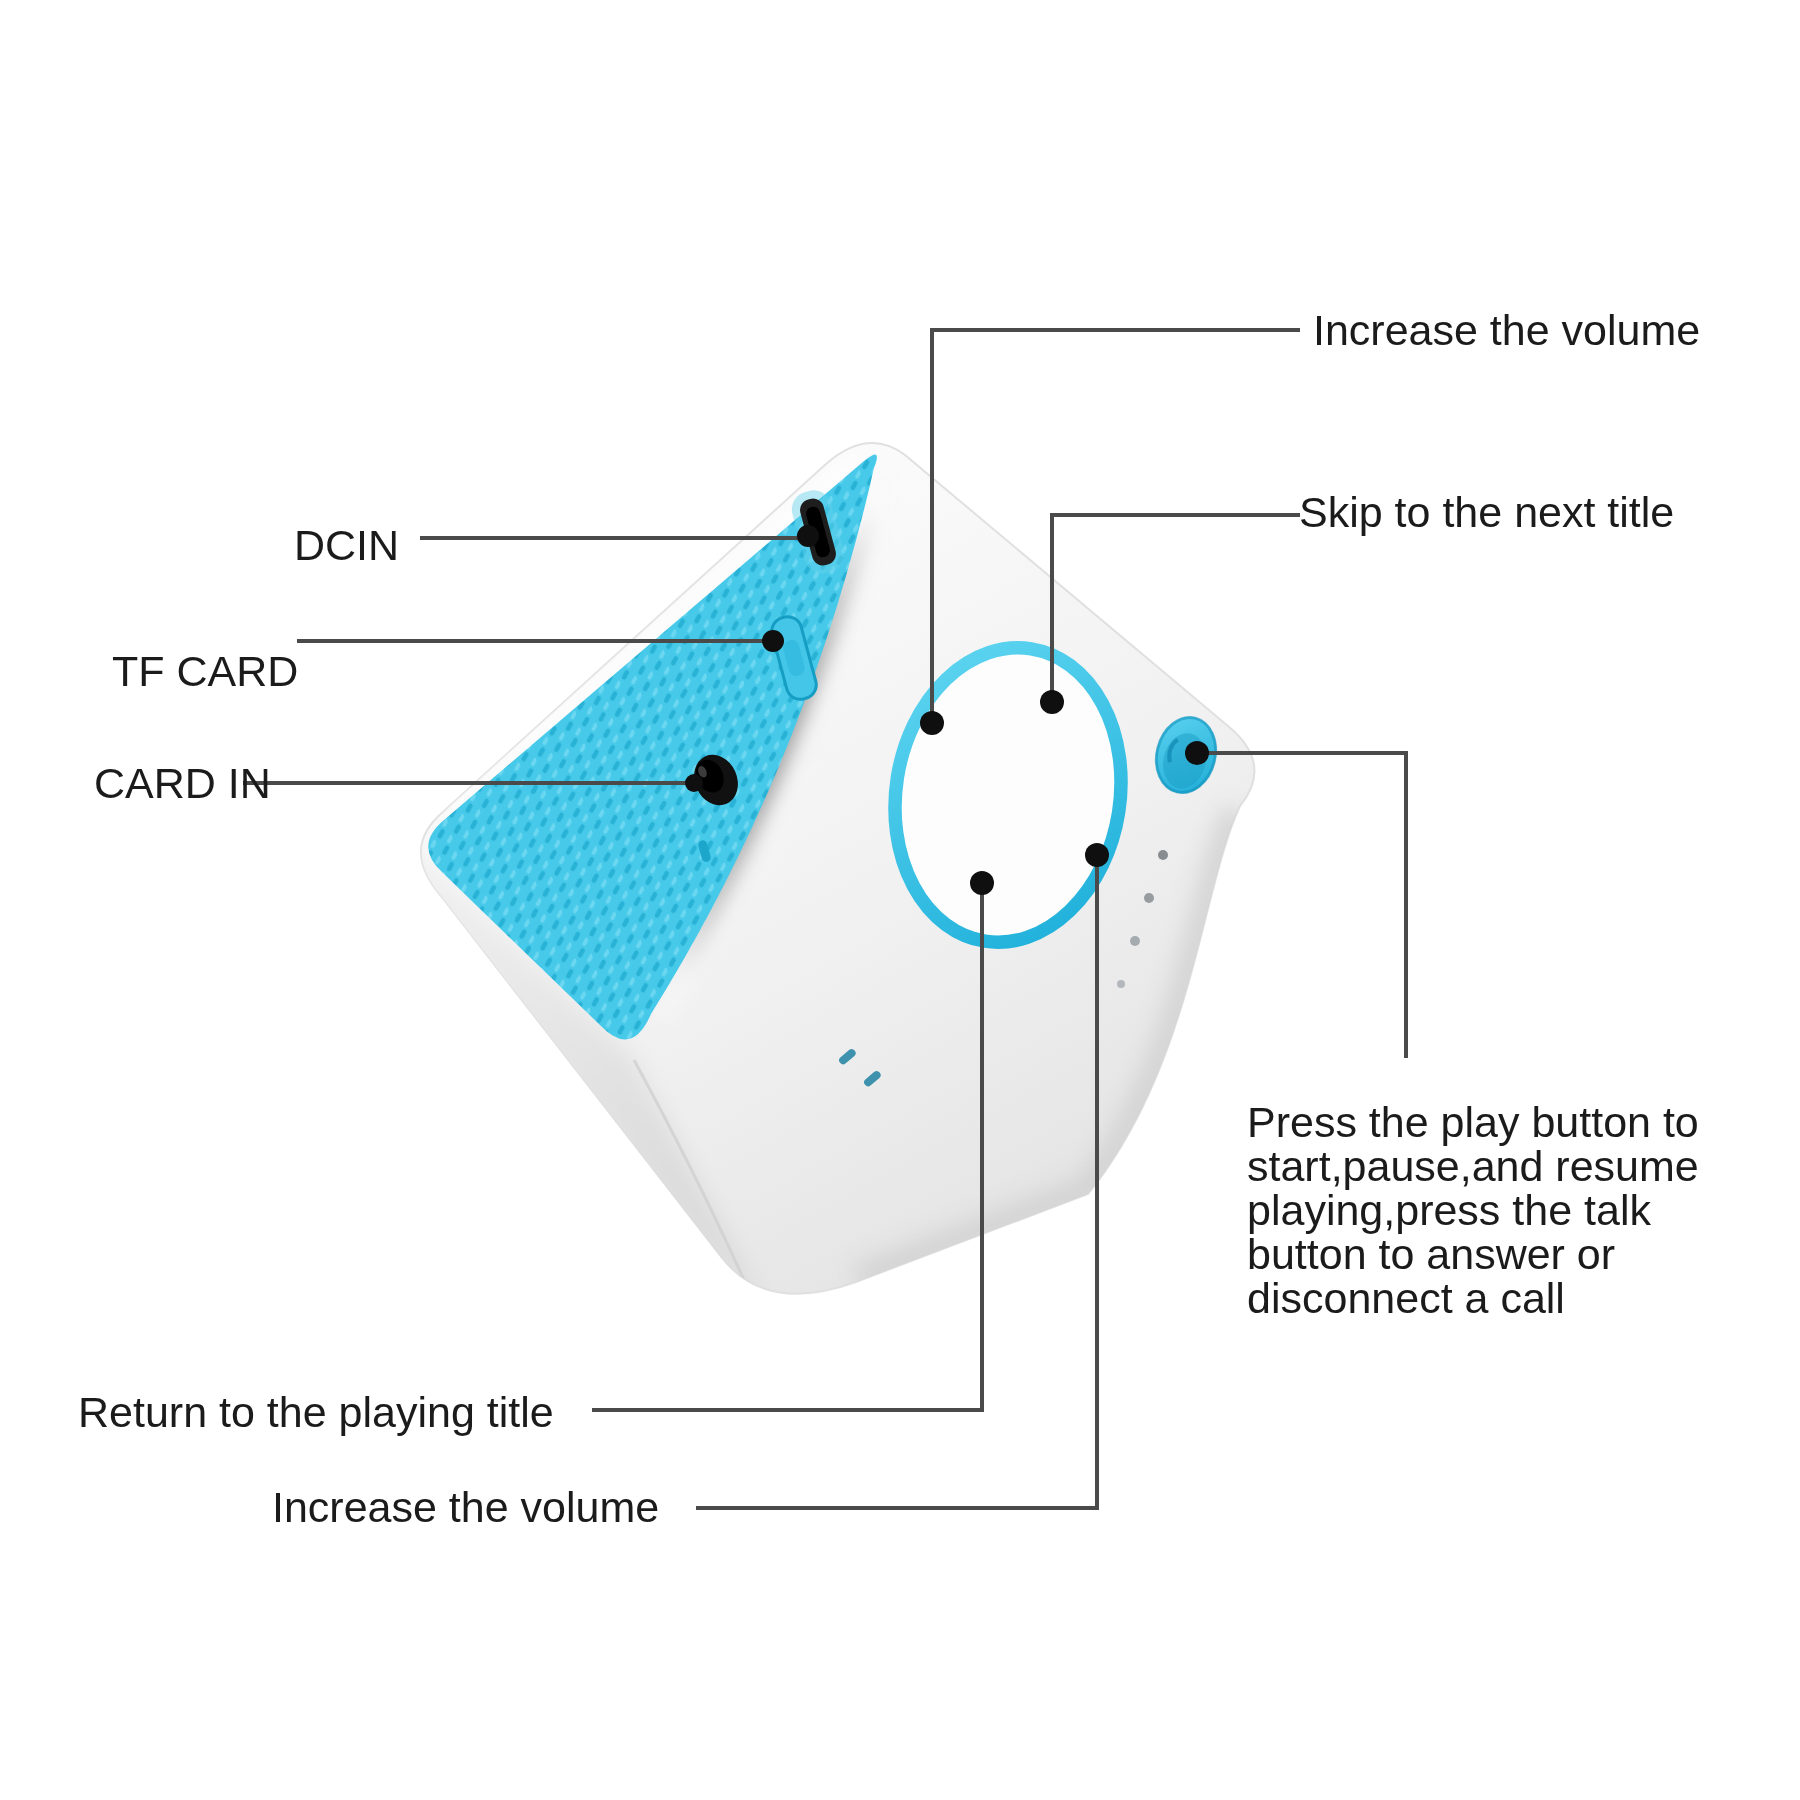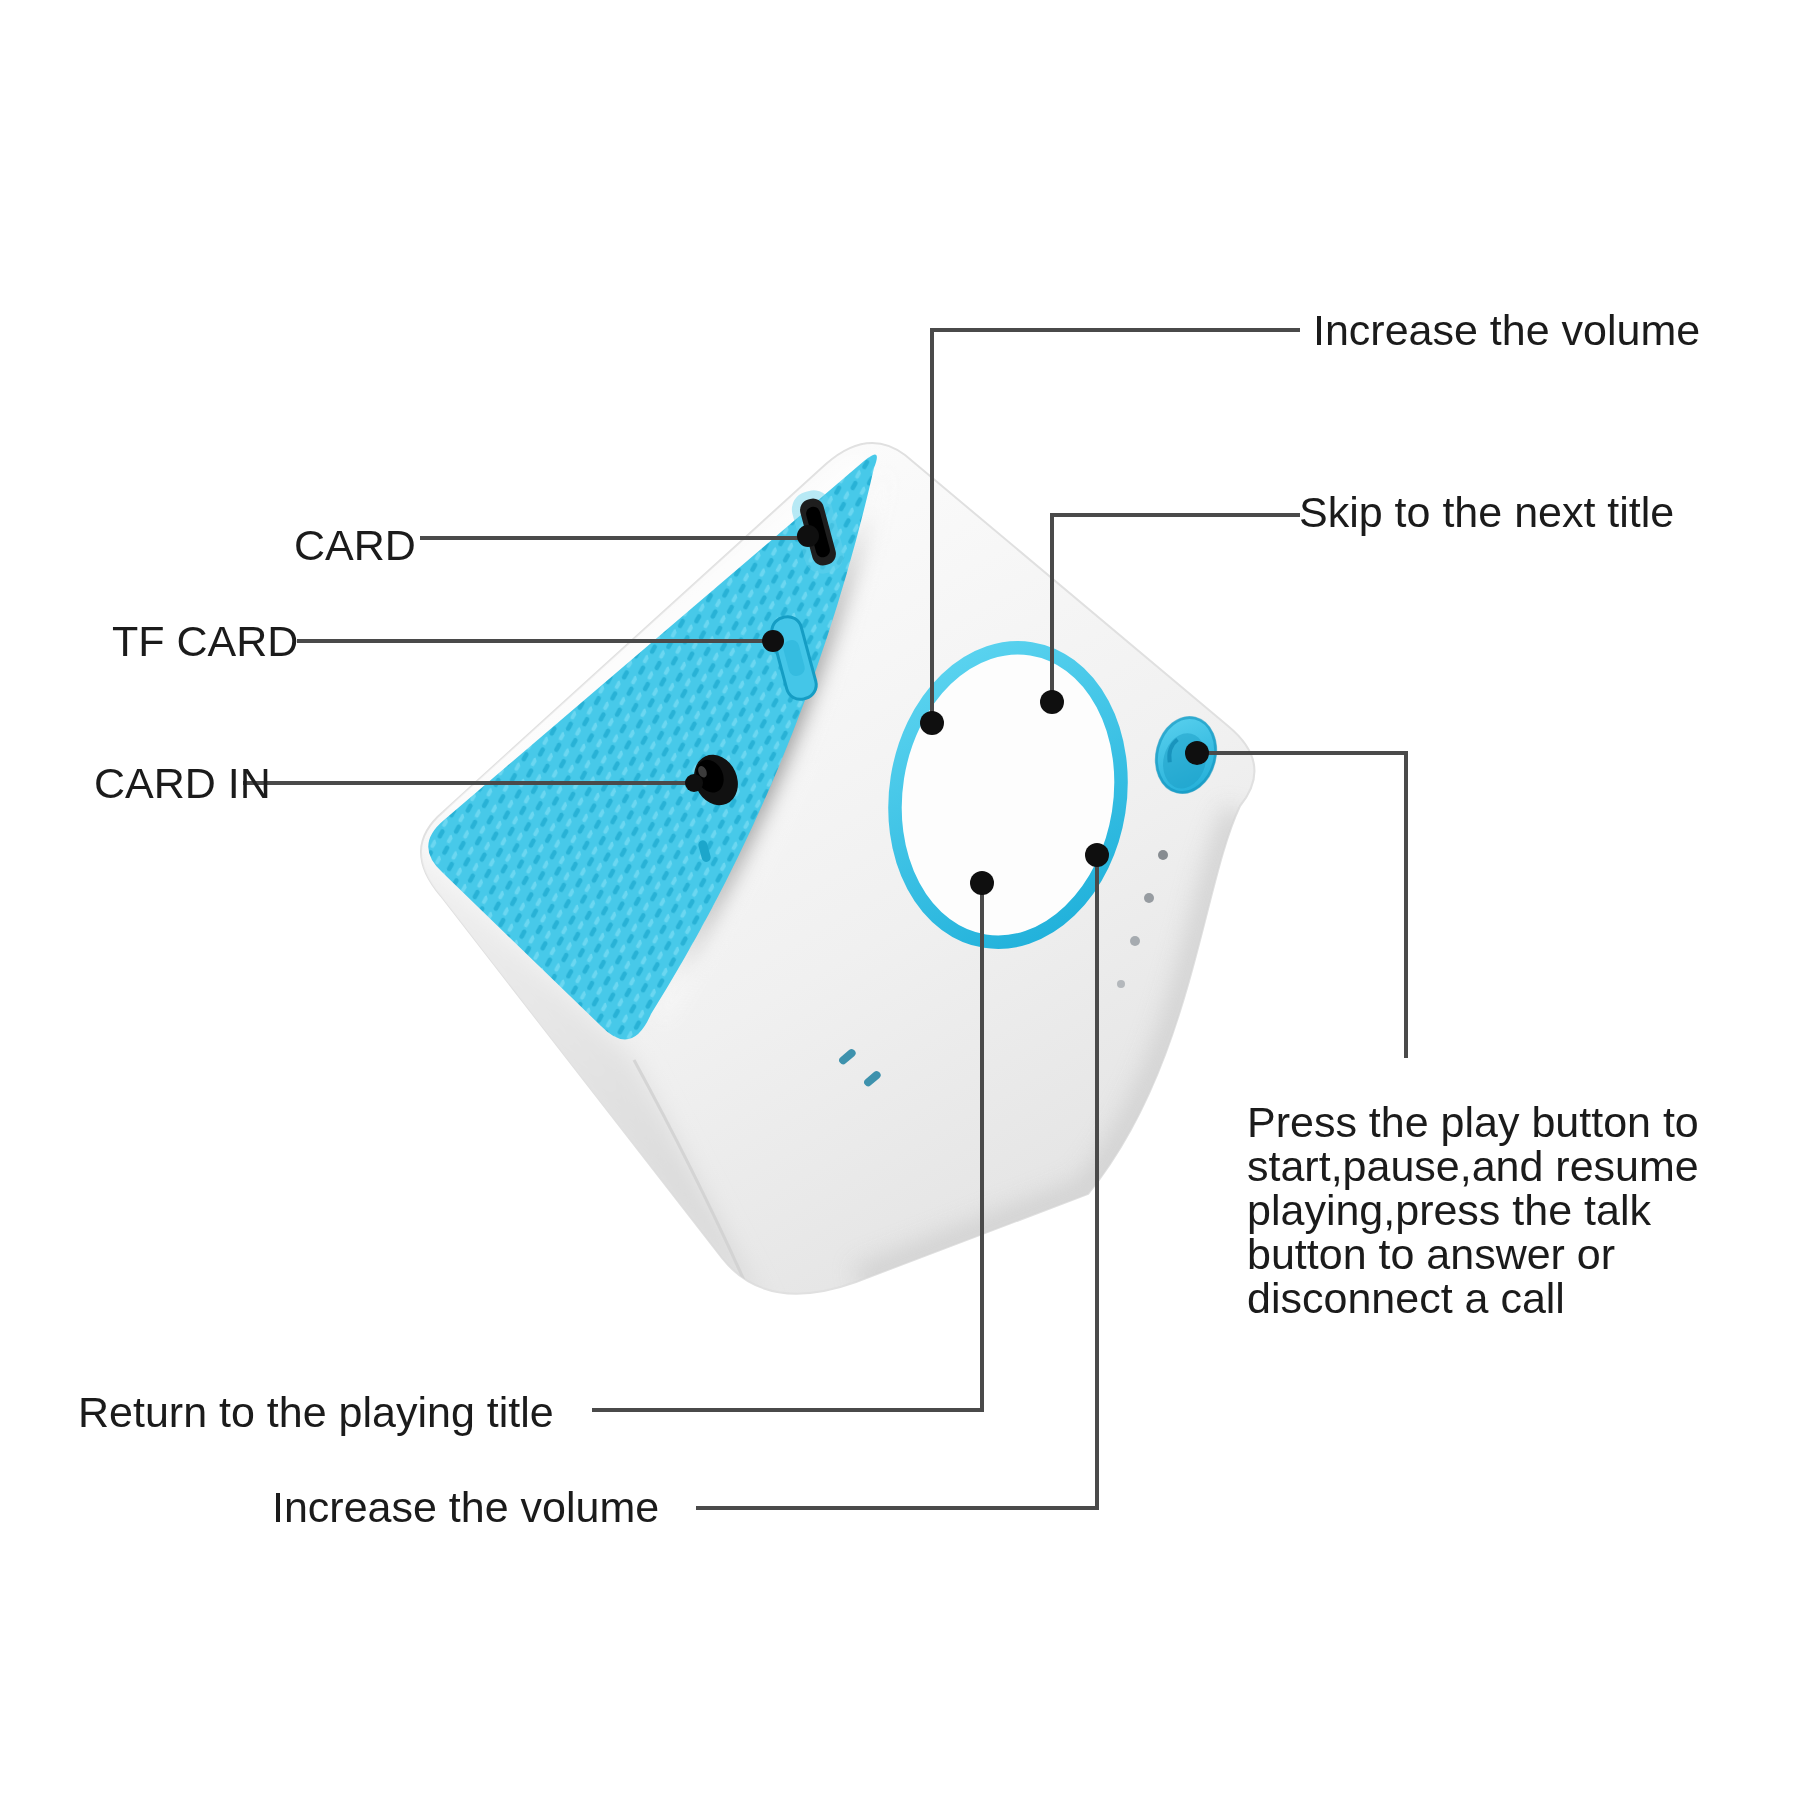--- a/index.html
+++ b/index.html
@@ -136,23 +136,23 @@
     <circle cx="773" cy="641" r="11"></circle>
     <circle cx="694" cy="783" r="9"></circle>
     <circle cx="1197" cy="753" r="12"></circle>
   </g>
 </svg>
 
 <div class="label" style="left:1313px;top:306px">Increase the volume</div>
 
 <div class="label" style="left:1299px;top:488px">Skip to the next title</div>
 
-<div class="label" style="left:294px;top:521px">CARD</div>
+<div class="label" style="left:294px;top:521px">DCIN</div>
 
-<div class="label" style="left:112px;top:617px">TF CARD</div>
+<div class="label" style="left:112px;top:647px">TF CARD</div>
 
 <div class="label" style="left:94px;top:759px">CARD IN</div>
 
 <div class="label" style="left:78px;top:1388px">Return to the playing title</div>
 
 <div class="label" style="left:272px;top:1483px">Increase the volume</div>
 
 <div class="label note" style="left:1247px;top:1100px">Press the play button to
 start,pause,and resume
 playing,press the talk

